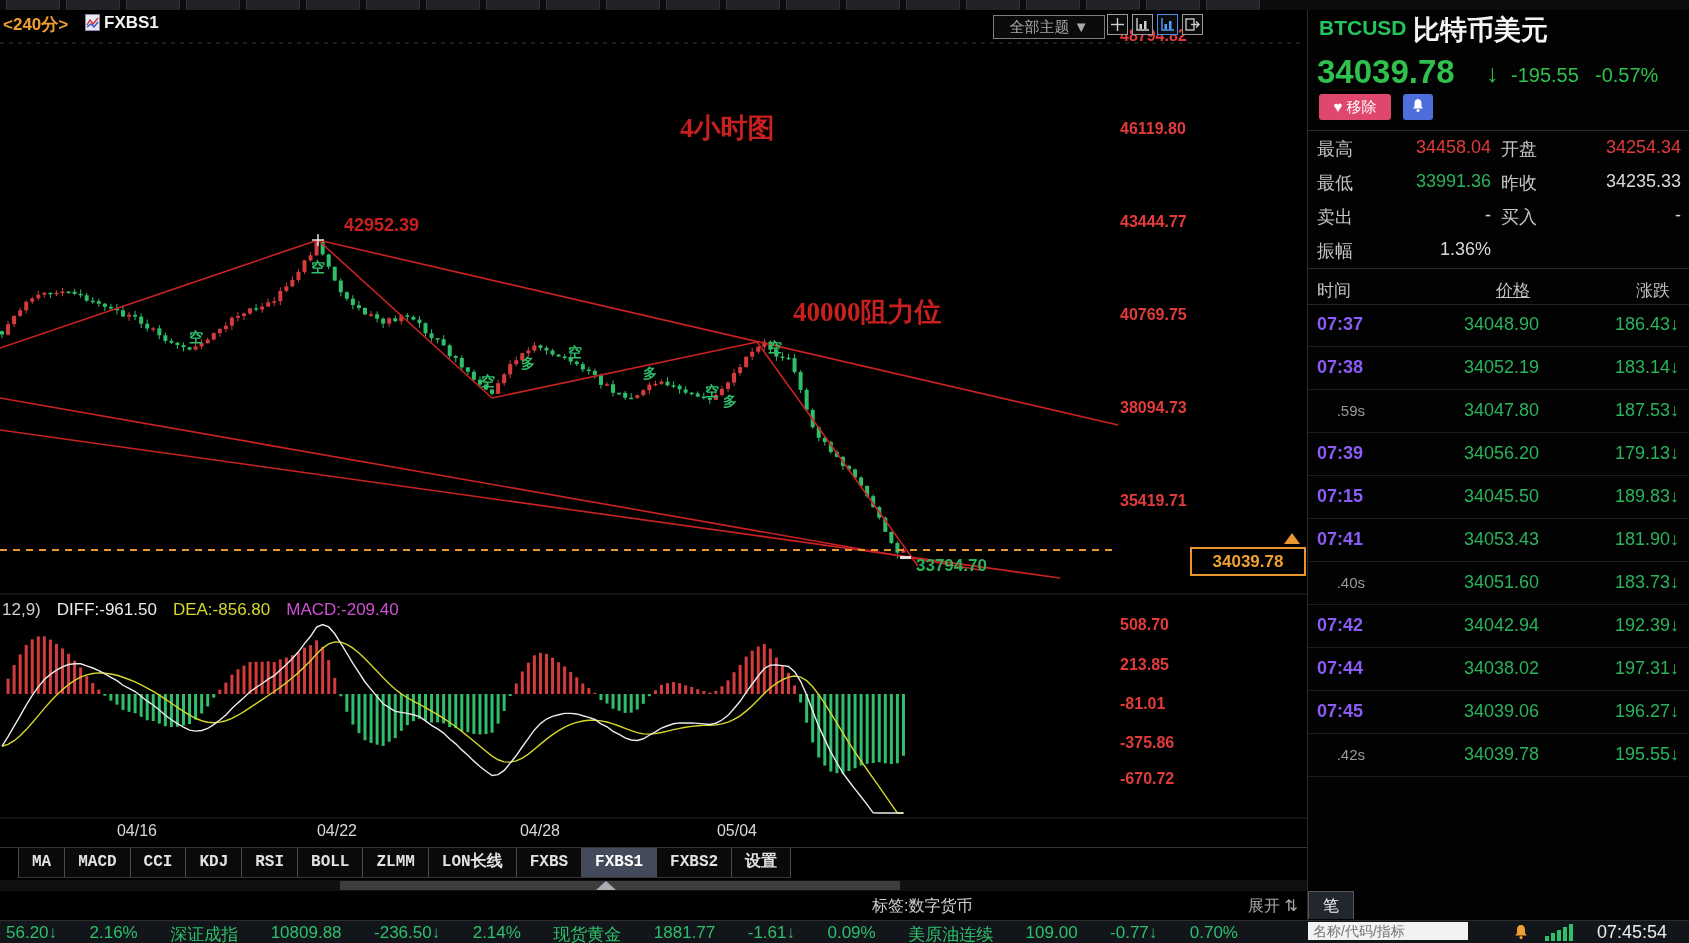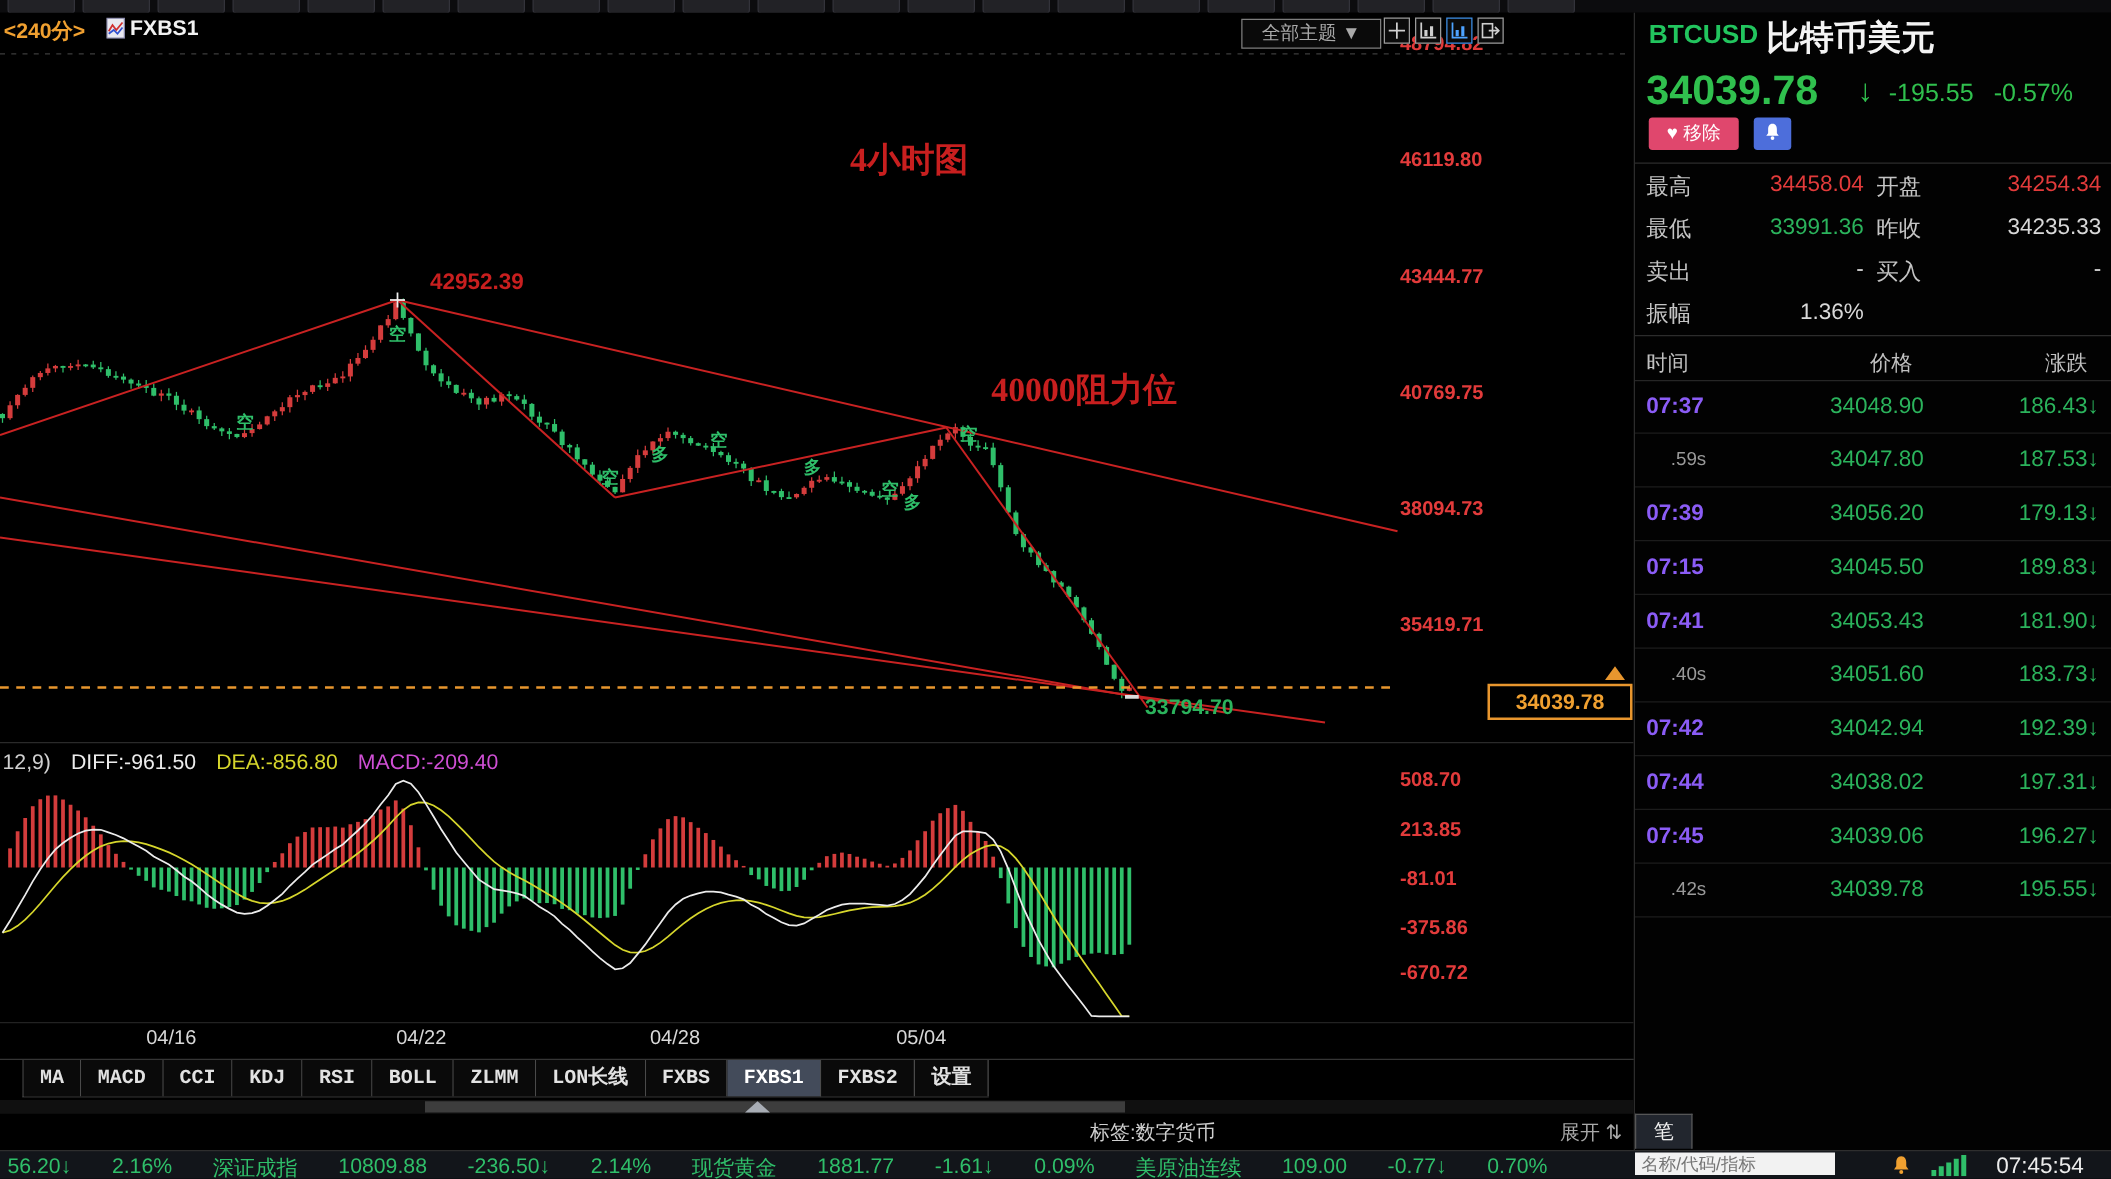--- a/index.html
+++ b/index.html
@@ -68,21 +68,21 @@
   #statsGrid{left:0;top:120px;width:382px;}
   .statRow{position:relative;height:34px;}
   .statRow .l1{position:absolute;left:9px;top:7px;font-size:18px;color:#c4c4c4;}
   .statRow .v1{position:absolute;right:199px;top:7px;font-size:18px;}
   .statRow .l2{position:absolute;left:193px;top:7px;font-size:18px;color:#c4c4c4;}
   .statRow .v2{position:absolute;right:9px;top:7px;font-size:18px;}
   #sbDiv1{left:0;top:120px;width:382px;border-top:1px solid #2c2c2c;}
   #sbDiv2{left:0;top:258px;width:382px;border-top:1px solid #2c2c2c;}
   #tblHead{left:0;top:262px;width:382px;height:32px;color:#c0c0c0;font-size:17px;border-bottom:1px solid #262626;}
   #tblHead .h1{position:absolute;left:9px;top:7px;}
-  #tblHead .h2{position:absolute;right:160px;top:7px;}
+  #tblHead .h2{position:absolute;right:160px;top:7px;text-decoration:underline;}
   #tblHead .h3{position:absolute;right:20px;top:7px;}
   #tickRows{left:0;top:294px;width:382px;}
   .tr{position:relative;height:42px;border-bottom:1px solid #1c1c1c;}
   .tr .t{position:absolute;left:9px;top:10px;font-size:18px;font-weight:bold;color:#8b5cf6;}
   .tr .t.sub{left:9px;top:12px;width:48px;text-align:right;font-size:15px;font-weight:normal;color:#9a9a9a;}
   .tr .p{position:absolute;right:151px;top:10px;font-size:18px;color:#2bb35c;}
   .tr .c{position:absolute;right:11px;top:10px;font-size:18px;color:#2bb35c;}
   svg text{font-family:"Liberation Sans",sans-serif;}
 </style>
 </head>
@@ -777,20 +777,25 @@
     <span class="h2">价格</span>
     <span class="h3">涨跌</span>
   </div>
   <div class="sb" id="tickRows">
       <div class="tr">
         <span class="t">07:37</span>
         <span class="p">34048.90</span>
         <span class="c">186.43↓</span>
       </div>
       <div class="tr">
+        <span class="t">07:38</span>
+        <span class="p">34052.19</span>
+        <span class="c">183.14↓</span>
+      </div>
+      <div class="tr">
         <span class="t sub">.59s</span>
         <span class="p">34047.80</span>
         <span class="c">187.53↓</span>
       </div>
       <div class="tr">
         <span class="t">07:39</span>
         <span class="p">34056.20</span>
         <span class="c">179.13↓</span>
       </div>
       <div class="tr">

